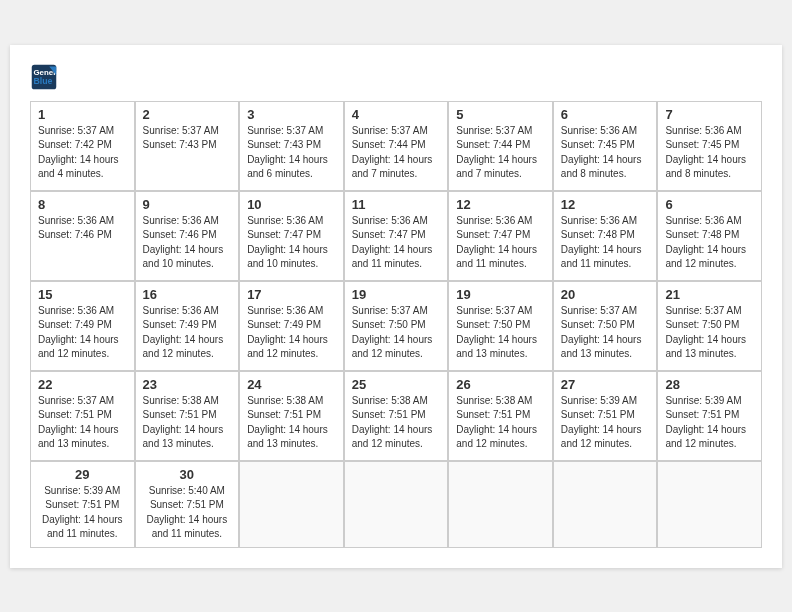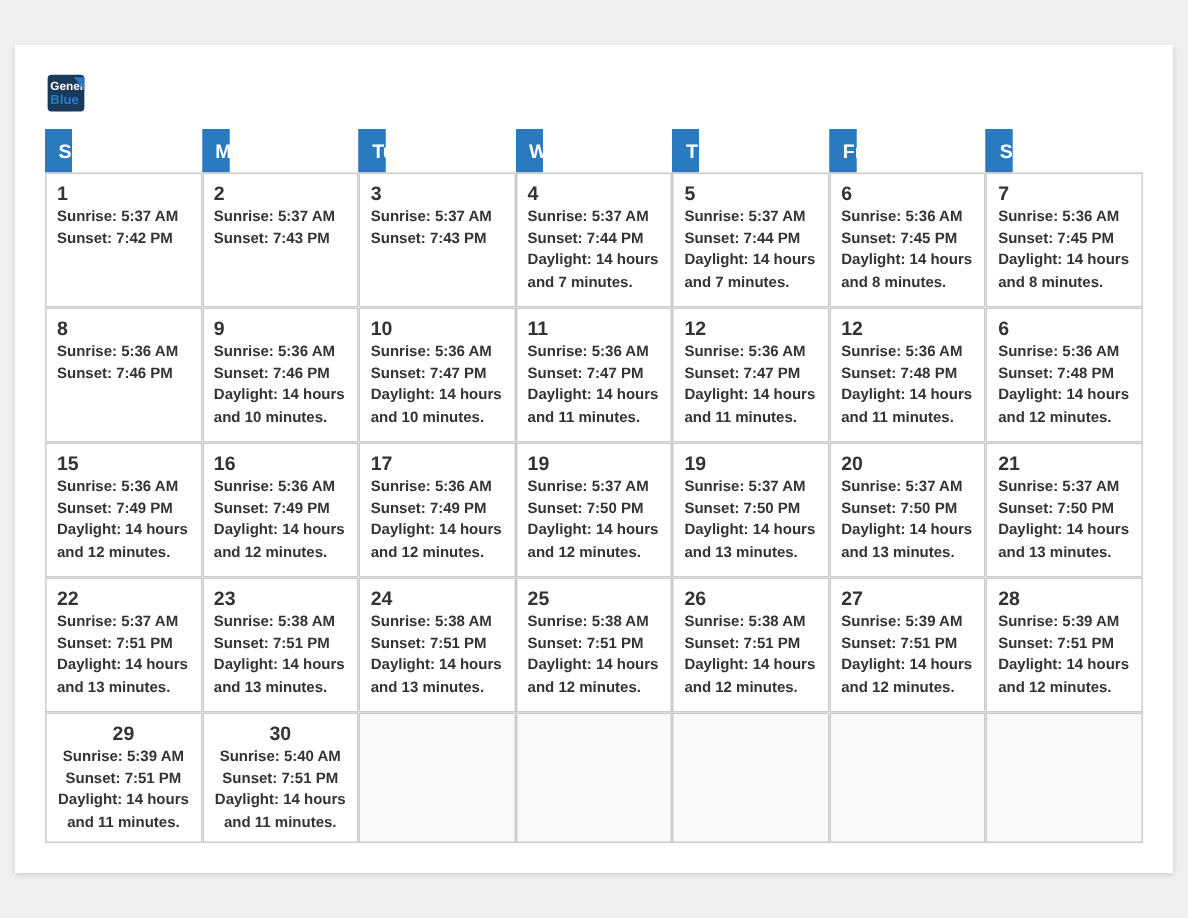--- a/index.html
+++ b/index.html
@@ -86,21 +86,20 @@
     }
     .cell-number {
       font-size: 13px;
       font-weight: bold;
       margin-bottom: 2px;
     }
     .cell-info {
       font-size: 10px;
       line-height: 1.45;
       color: #333;
-      font-weight: bold;
     }
     .last-row .cell {
       min-height: 75px;
       text-align: center;
     }
   </style>
 </head>
 <body>
 
 <div class="calendar-container">
@@ -116,43 +115,34 @@
         <div></div>
         <div><span></span></div>
       </div>
     </div>
     <div class="title-block">
       <div class="month-title"></div>
       <div class="location"></div>
     </div>
   </div>
 
-  <div class="headers-row">
-  <div class="day-header">Sunday</div>
-      <div class="day-header">Monday</div>
-      <div class="day-header">Tuesday</div>
-      <div class="day-header">Wednesday</div>
-      <div class="day-header">Thursday</div>
-      <div class="day-header">Friday</div>
-      <div class="day-header">Saturday</div>
-    </div>
 
   <div id="calendar-body">
       <div class="calendar-row">
         <div class="cell">
           <div class="cell-number">1</div>
-          <div class="cell-info"><span>Sunrise: 5:37 AM</span><br><span>Sunset: 7:42 PM</span><br></div>
+          <div class="cell-info"><span>Sunrise: 5:37 AM</span><br><span>Sunset: 7:42 PM</span><br><span>Daylight: 14 hours and 4 minutes.</span></div>
         </div>
         <div class="cell">
           <div class="cell-number">2</div>
           <div class="cell-info"><span>Sunrise: 5:37 AM</span><br><span>Sunset: 7:43 PM</span><br></div>
         </div>
         <div class="cell">
           <div class="cell-number">3</div>
-          <div class="cell-info"><span>Sunrise: 5:37 AM</span><br><span>Sunset: 7:43 PM</span><br></div>
+          <div class="cell-info"><span>Sunrise: 5:37 AM</span><br><span>Sunset: 7:43 PM</span><br><span>Daylight: 14 hours and 6 minutes.</span></div>
         </div>
         <div class="cell">
           <div class="cell-number">4</div>
           <div class="cell-info"><span>Sunrise: 5:37 AM</span><br><span>Sunset: 7:44 PM</span><br><span>Daylight: 14 hours and 7 minutes.</span></div>
         </div>
         <div class="cell">
           <div class="cell-number">5</div>
           <div class="cell-info"><span>Sunrise: 5:37 AM</span><br><span>Sunset: 7:44 PM</span><br><span>Daylight: 14 hours and 7 minutes.</span></div>
         </div>
         <div class="cell">

